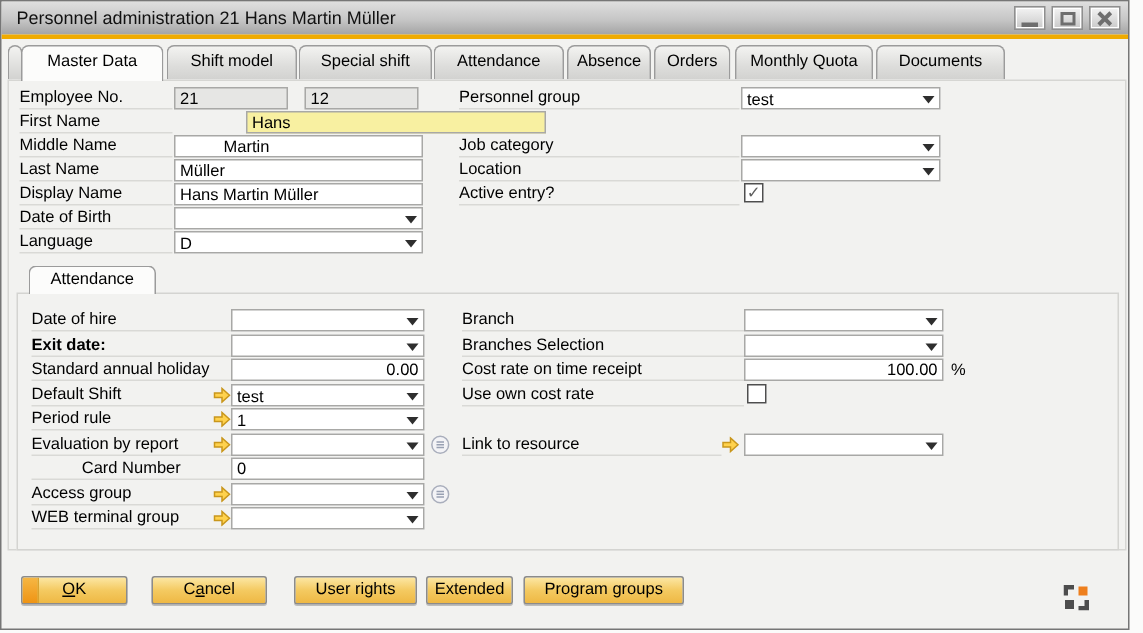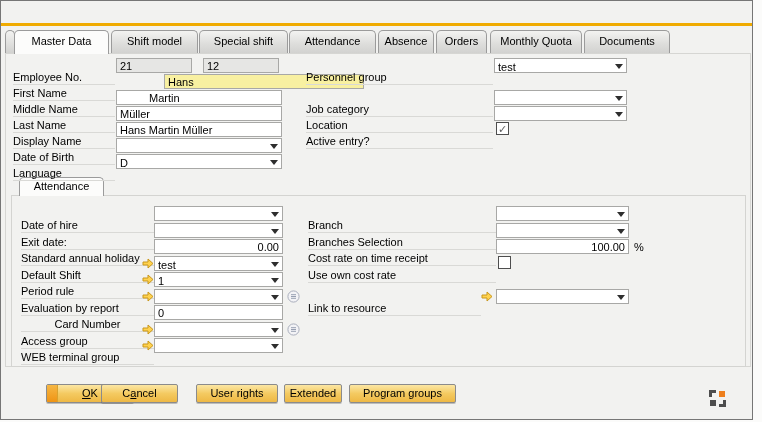--- a/index.html
+++ b/index.html
@@ -50,21 +50,21 @@
     position:absolute; left:4px; top:52px; width:746px; height:314px;
     border:1px solid #d6d6d3; background:#f2f2f0; z-index:3;
   }
   .inner-panel {
     position:absolute; left:10px; top:194px; width:735px; height:172px;
     border:1px solid #d4d4d1; background:#f2f2f0; z-index:3;
   }
 
   
   .row { position:absolute; height:16px; line-height:14px; white-space:nowrap; z-index:5; }
-  .lbl { position:absolute; left:0; top:12px; height:15px; display:inline-block; }
+  .lbl { position:absolute; left:0; top:0; height:15px; display:inline-block; }
   .uline { border-bottom:1px solid #d9d9d6; }
   .fld {
     position:absolute; top:0; height:15px; border:1px solid #a8a8a6; background:#fff;
     padding:0 3px; font-family:"Liberation Sans", sans-serif; font-size:11px; line-height:12px; margin:0;
   }
   .fld.ro { background:#e6e6e4; }
   .fld.hl { background:#f8f0a1; }
   .fld.num { text-align:right; }
   .combo {
     position:absolute; top:0; height:15px; border:1px solid #a8a8a6; background:#fff;
@@ -97,20 +97,36 @@
     border-right:1px solid #d9a22e;
   }
   .grip { position:absolute; left:708px; top:389px; width:17px; height:17px; z-index:5; }
   .right-margin { position:absolute; right:0; top:0; width:7px; height:422px; background:#fbfbfa; }
 </style>
 </head>
 <body>
 
 <div class="window">
 
+  <div class="titlebar">
+    <span class="title">Personnel administration 21 Hans Martin Müller</span>
+    <div class="tb-btns">
+      <div class="tb-btn">
+          <span class="glyph-min"></span>
+        </div>
+      <div class="tb-btn">
+          <span class="glyph-max"></span>
+        </div>
+      <div class="tb-btn">
+        <svg width="11" height="11" viewBox="0 0 11 11">
+            <path d="M1.5 1.5 L9.5 9.5 M9.5 1.5 L1.5 9.5" stroke="#6e6e6e" stroke-width="2.6"></path>
+          </svg>
+      </div>
+    </div>
+  </div>
   <div class="goldline"></div>
 
   <div class="tab main-tab tab-stub" style="left:4px; width:10px;"></div>
   <div class="tab main-tab active" style="left:13px; width:95px;"><span>Master Data</span></div>
   <div class="tab main-tab" style="left:110px; width:87px;"><span>Shift model</span></div>
   <div class="tab main-tab" style="left:198px; width:89px;"><span>Special shift</span></div>
   <div class="tab main-tab" style="left:288px; width:87px;"><span>Attendance</span></div>
   <div class="tab main-tab" style="left:377px; width:56px;"><span>Absence</span></div>
   <div class="tab main-tab" style="left:435px; width:51px;"><span>Orders</span></div>
   <div class="tab main-tab" style="left:489px; width:92px;"><span>Monthly Quota</span></div>
@@ -171,21 +187,21 @@
   <div class="tab sub-tab" style="left:170px; width:58px;"><span>Remarks</span></div>
   <div class="tab sub-tab" style="left:230px; width:67px;"><span>Login</span></div>
 
   <div class="inner-panel"></div>
 
   <div class="row" style="left:20px; top:205px; width:290px;">
     <span class="lbl uline" style="width:133px;">Date of hire</span>
     <div class="combo" style="left:133px; width:129px;"><span></span></div>
   </div>
   <div class="row" style="left:20px; top:222px; width:290px;">
-    <span class="lbl uline" style="width:160px;">Exit date:</span>
+    <span class="lbl uline" style="width:160px;font-weight:bold;">Exit date:</span>
     <div class="combo" style="left:133px; width:129px;"><span></span></div>
   </div>
   <div class="row" style="left:20px; top:238px; width:290px;">
     <span class="lbl uline" style="width:133px;">Standard annual holiday</span>
     <input class="fld num" style="left: 133px; width: 129px;" value="0.00">
   </div>
   <div class="row" style="left:20px; top:255px; width:290px;">
     <span class="lbl uline" style="width:133px;">Default Shift</span>
     <span class="larr" style="left:121px;"><svg width="12" height="11" viewBox="0 0 12 11">
           <path d="M1 4 H6 V1 L11 5.5 L6 10 V7 H1 Z" fill="#ffd24d" stroke="#c9971c" stroke-width="1"></path>
@@ -251,21 +267,21 @@
     <div class="cb" style="left:190px;"><span></span></div>
   </div>
   <div class="row" style="left:307px; top:288px; width:340px;">
     <span class="lbl uline" style="width:173px;">Link to resource</span>
     <span class="larr" style="left:173px;"><svg width="12" height="11" viewBox="0 0 12 11">
           <path d="M1 4 H6 V1 L11 5.5 L6 10 V7 H1 Z" fill="#ffd24d" stroke="#c9971c" stroke-width="1"></path>
         </svg></span>
     <div class="combo" style="left:188px; width:133px;"><span></span></div>
   </div>
 
-  <div class="btn default" style="left:13px; width:88px;margin-left:32px;">
+  <div class="btn default" style="left:13px; width:71px;">
     <span></span><span class="u">O</span><span>K</span>
   </div>
   <div class="btn" style="left:100px; width:77px;">
     <span>C</span><span class="u">a</span><span>ncel</span>
   </div>
   <div class="btn" style="left:195px; width:82px;"><span>User rights</span></div>
   <div class="btn" style="left:283px; width:58px;text-align:center;"><span>Extended</span></div>
   <div class="btn" style="left:348px; width:107px;"><span>Program groups</span></div>
 
   <div class="grip">

